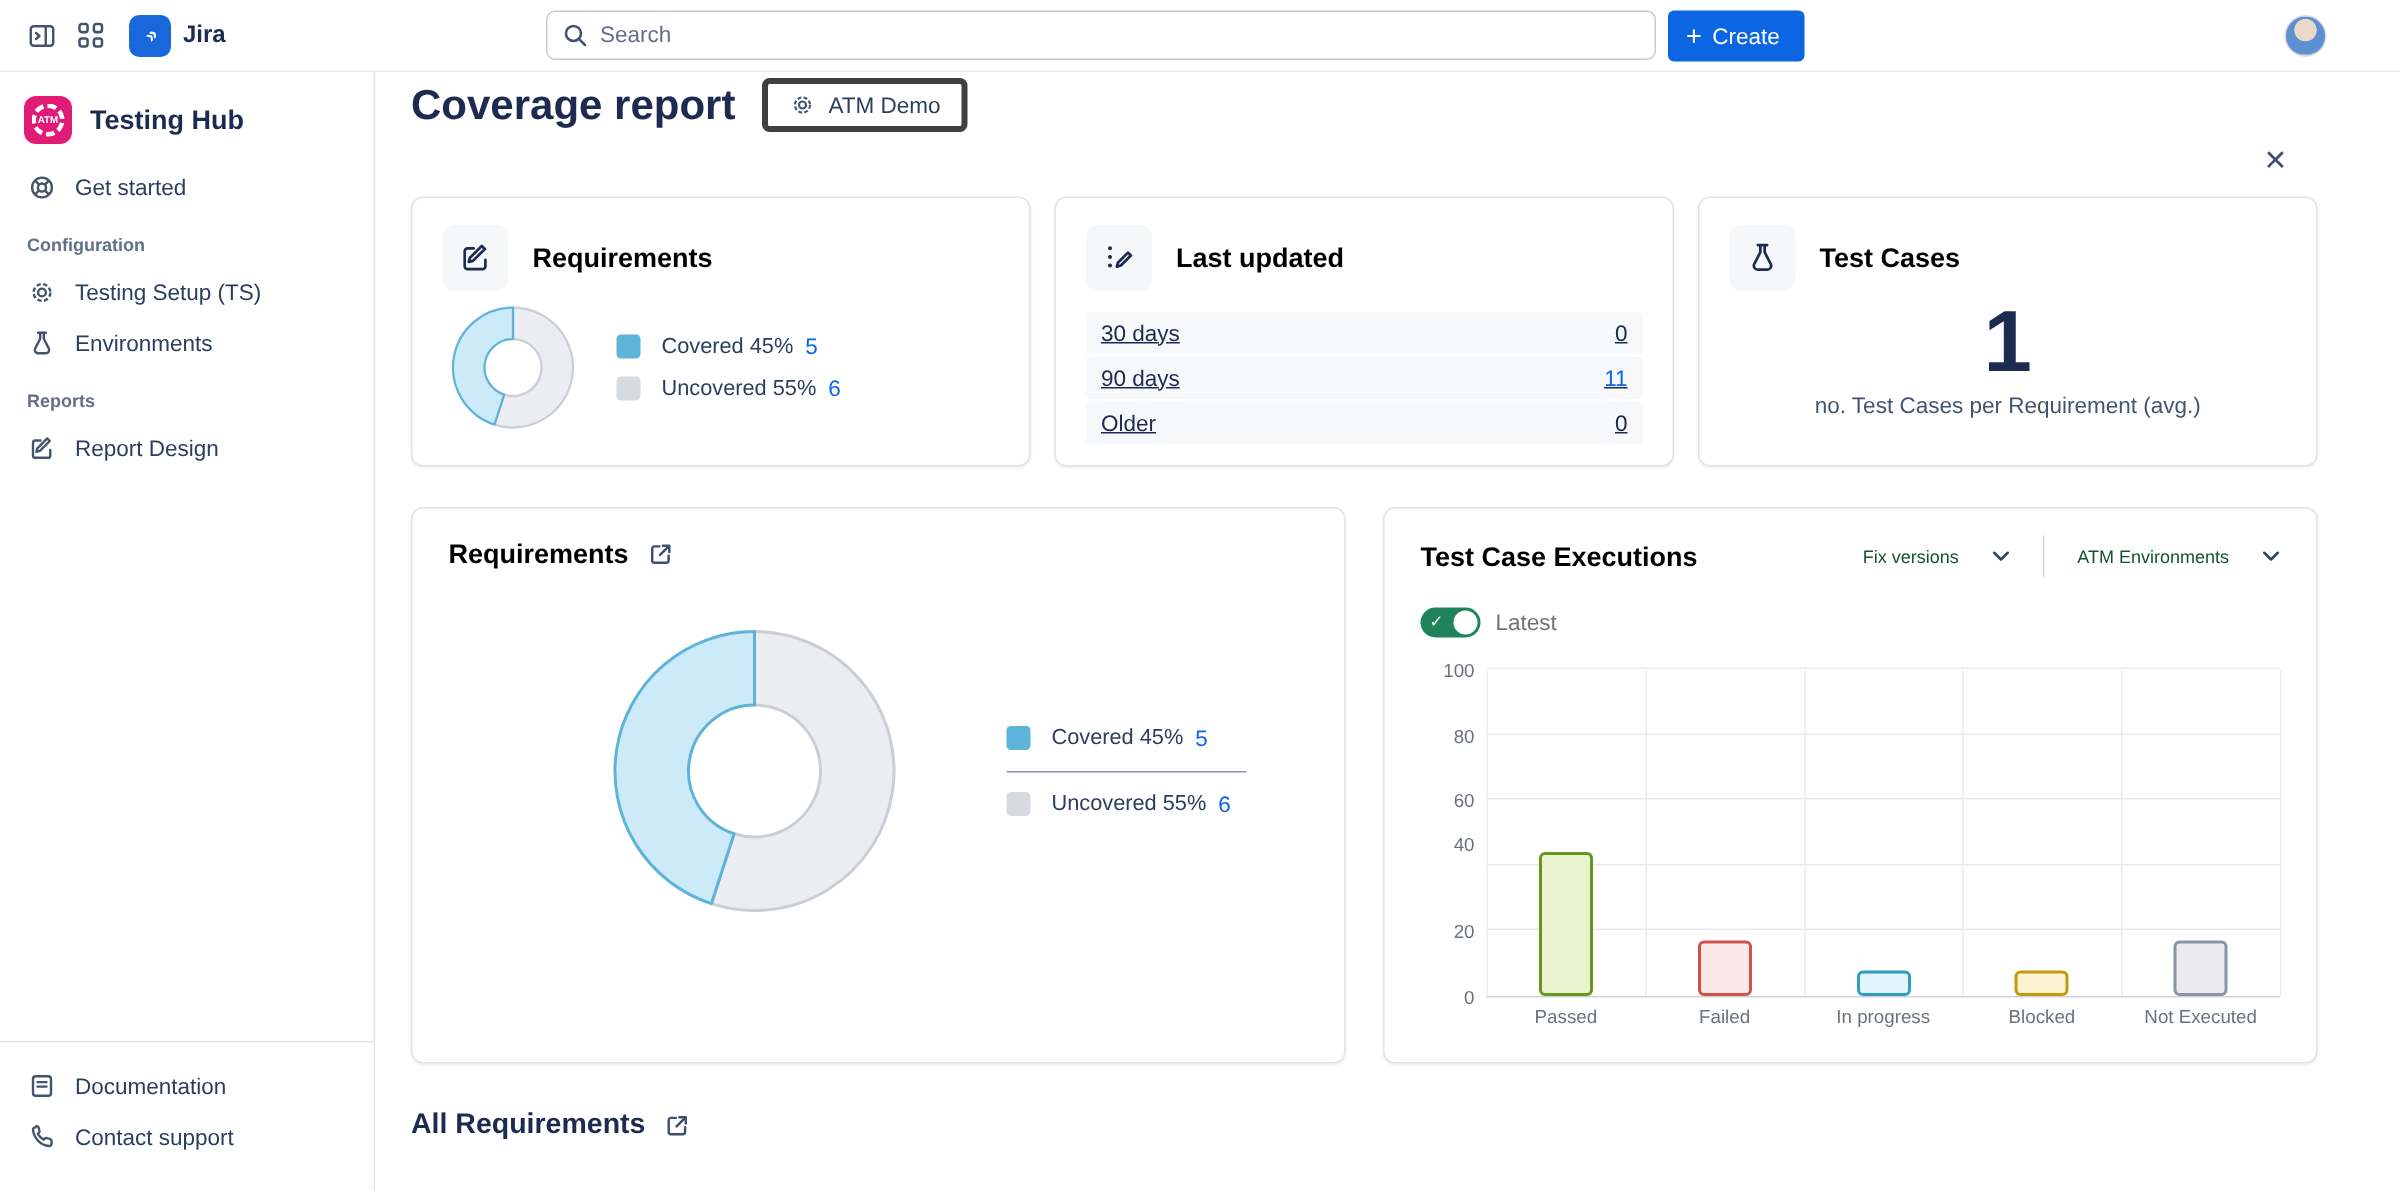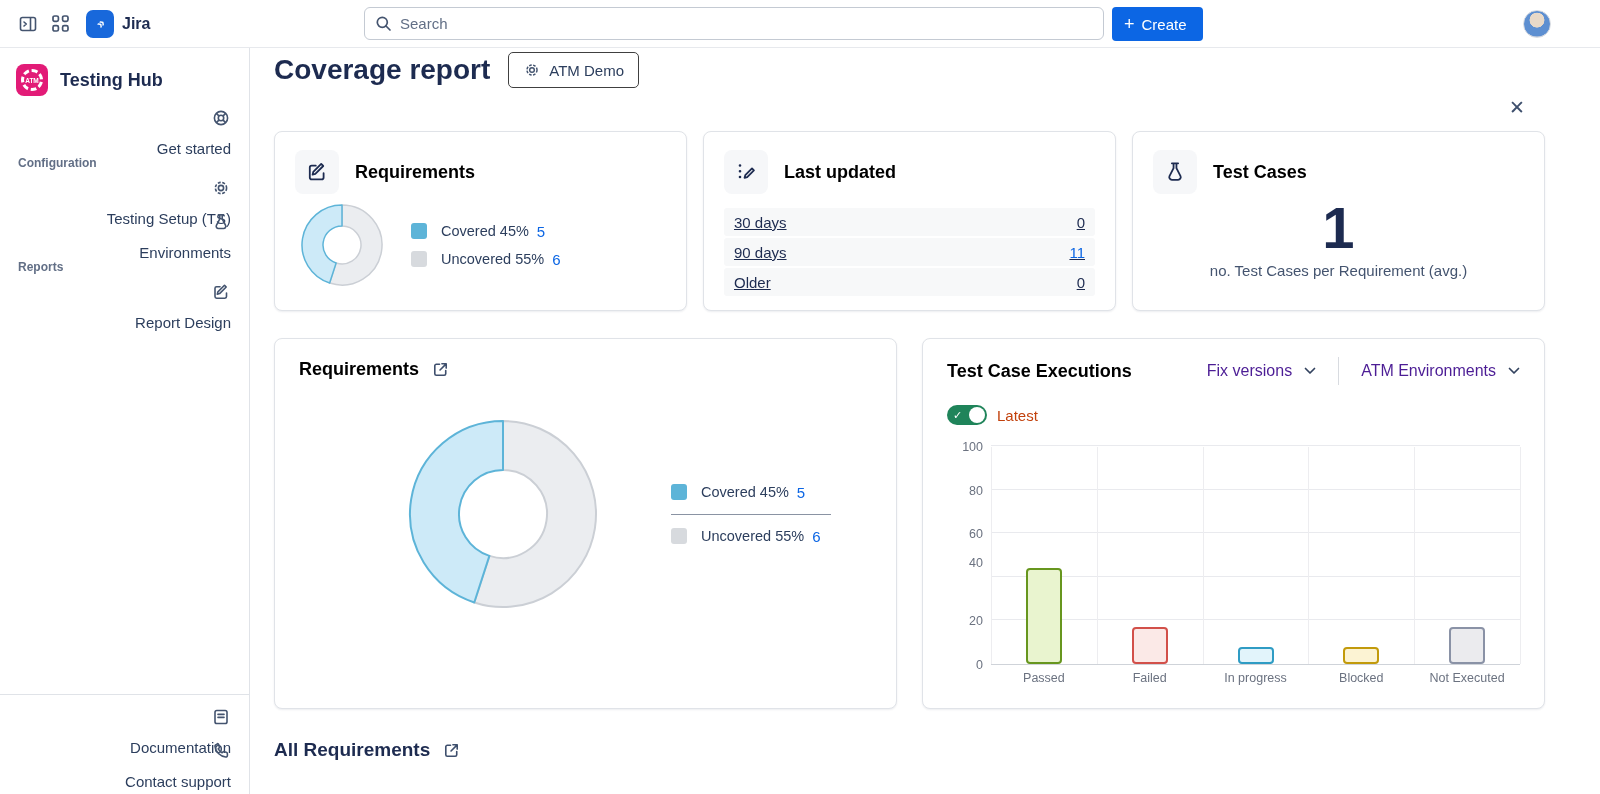--- a/index.html
+++ b/index.html
@@ -32,34 +32,34 @@
   
   .sidebar { position:absolute; left:0; top:48px; width:250px; height:746px;
     border-right:1px solid #e0e3e8; background:#fff; padding:10px 12px; }
   .hub-head { display:flex; align-items:center; gap:12px; padding:6px 4px 12px 4px; }
   .hub-logo { width:32px; height:32px; border-radius:8px; background:#E21B77; position:relative;
     display:flex; align-items:center; justify-content:center; flex:0 0 auto; }
   .hub-logo .ring { width:22px; height:22px; border:3px dashed #fff; border-radius:50%;
     display:flex; align-items:center; justify-content:center; }
   .hub-logo .atm { color:#fff; font-size:6.5px; font-weight:bold; }
   .hub-title { font-size:18px; font-weight:bold; color:#1d2b50; }
-  .nav-item { display:flex; align-items:flex-end; gap:12px; height:34px; padding:0 6px;
-    border-radius:6px; font-size:15px; color:#2c3e5d; cursor:pointer;flex-direction:column; }
+  .nav-item { display:flex; align-items:center; gap:12px; height:34px; padding:0 6px;
+    border-radius:6px; font-size:15px; color:#2c3e5d; cursor:pointer; }
   .nav-item svg { flex:0 0 auto; }
   .section-label { font-size:12px; font-weight:bold; color:#626F86; padding:14px 6px 8px 6px; }
   .side-footer { position:absolute; left:0; right:0; bottom:3px; border-top:1px solid #e0e3e8;
     padding:12px 12px 16px 12px; background:#fff; }
 
   
   .main { position:absolute; left:250px; top:48px; width:1350px; height:746px; padding:0 55px 0 24px; }
   .close-btn { position:absolute; top:45px; right:69px; width:28px; height:28px; border:none;
     background:transparent; font-size:19px; color:#3e4f6d; cursor:pointer; }
   .page-header { height:44px; display:flex; align-items:center; gap:18px; }
   .page-title { font-size:28px; font-weight:bold; color:#1d2b50; }
-  .atm-demo-btn { height:36px; padding:0 14px; background:#fff; border:1px solid #404040; border-radius:5px;
+  .atm-demo-btn { height:36px; padding:0 14px; background:#fff; border:4px solid #404040; border-radius:5px;
     display:flex; align-items:center; gap:8px; font-size:15px; color:#2c3e5d; cursor:pointer;
     font-family:"Liberation Sans", sans-serif; }
 
   .cards-row { display:flex; gap:16px; }
   .row1 { margin-top:39px; }
   .row1 .card { height:180px; flex:1; }
   .row2 { margin-top:27px; gap:25px; }
   .row2 .card { height:371px; }
   .card { background:#fff; border:1px solid #e0e3e8; border-radius:8px;
     box-shadow:0 1px 2px rgba(9,30,66,0.08); padding:18px 20px; position:relative; }
@@ -88,28 +88,28 @@
   .tc-caption { text-align:center; font-size:15px; color:#44546F; margin-top:2px; }
 
   
   .req2-head { display:flex; align-items:center; gap:12px; color:#1d2b50; }
   .req2-body { display:flex; align-items:center; margin-top:38px; }
   .req2-body .legend { margin-left:72px; }
 
   
   .exec-head { display:flex; align-items:center; }
   .exec-filters { margin-left:auto; display:flex; align-items:center; gap:0; }
-  .filter-btn { display:flex; align-items:center; gap:12px; font-size:16px; color:#4c1d95;
+  .filter-btn { display:flex; align-items:center; gap:22px; font-size:12px; color:#14532d;
     background:transparent; border:none; cursor:pointer; padding:0 22px; font-family:"Liberation Sans", sans-serif; }
   .filter-sep { width:1px; height:28px; background:#d8dbe0; }
   .toggle-row { display:flex; align-items:center; gap:10px; margin-top:20px; }
   .toggle { width:40px; height:20px; border-radius:10px; background:#1F845A; position:relative; cursor:pointer; border:none; }
   .toggle .check { position:absolute; left:6px; top:3px; color:#fff; font-size:11px; line-height:14px; }
   .toggle .knob { position:absolute; right:2px; top:2px; width:16px; height:16px; border-radius:50%; background:#fff; }
-  .toggle-label { font-size:15px; color:#c2410c; }
+  .toggle-label { font-size:15px; color:#737373; }
 
   
   .chart-area { margin-top:22px; display:flex; }
   .y-axis { width:44px; position:relative; height:218px; }
   .y-tick { position:absolute; right:8px; transform:translateY(50%); font-size:12.5px; color:#6b7280; }
   .plot { position:relative; height:218px; flex:1; border-bottom:1px solid #cfd3d9; }
   .hgrid { position:absolute; left:0; right:0; height:1px; background:#e9eaee; }
   .vgrid { position:absolute; top:0; bottom:0; width:1px; background:#ededf0; }
   .bar { position:absolute; bottom:0; width:36px; transform:translateX(-50%);
     border-width:2px; border-style:solid; border-radius:4px; border-bottom-left-radius:4px; cursor:pointer; }

